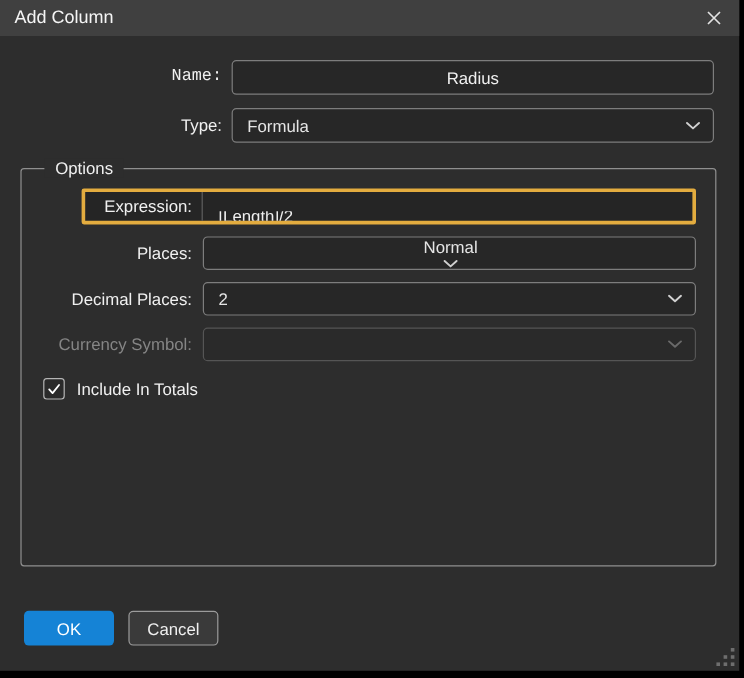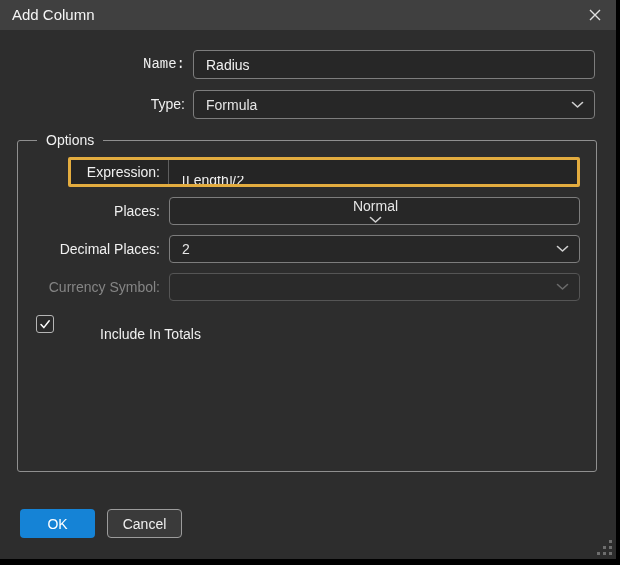--- a/index.html
+++ b/index.html
@@ -81,21 +81,21 @@
   <div class="titlebar">
     <span class="title">Add Column</span>
     <span class="close">
       <svg width="16" height="16" viewBox="0 0 16 16">
         <path d="M3 3 L13 13 M13 3 L3 13" stroke="#e2e2e2" stroke-width="1.4" fill="none"></path>
       </svg>
     </span>
   </div>
 
   <div class="lbl r" style="left:0; top:50px; width:185px; height:29px; line-height:29px;font-family:Liberation Mono, monospace;">Name:</div>
-  <input class="txt" style="left: 193px; top: 50px; width: 402px; height: 29px;" value="Radius">
+  <input class="txt" style="left: 193px; top: 50px; width: 402px; height: 29px; text-align: center;" value="Radius">
 
   <div class="lbl r" style="left:0; top:90px; width:185px; height:29px; line-height:29px;">Type:</div>
   <div class="combo" style="left:193px; top:90px; width:402px; height:29px;">
     <span class="val">Formula</span>
     <svg width="13" height="8" viewBox="0 0 13 8">
       <path d="M1.5 1.5 L6.5 6 L11.5 1.5" stroke="#d0d0d0" stroke-width="1.6" fill="none" stroke-linecap="round" stroke-linejoin="round"></path>
     </svg>
   </div>
 
   <div class="group">
@@ -129,20 +129,20 @@
       <svg width="13" height="8" viewBox="0 0 13 8">
         <path d="M1.5 1.5 L6.5 6 L11.5 1.5" stroke="#6a6a6a" stroke-width="1.6" fill="none" stroke-linecap="round" stroke-linejoin="round"></path>
       </svg>
     </div>
 
     <div class="chk">
       <svg width="12" height="11" viewBox="0 0 12 11">
         <path d="M2 5.5 L4.8 8.6 L10.2 1.8" stroke="#ffffff" stroke-width="1.5" fill="none" stroke-linecap="round" stroke-linejoin="round"></path>
       </svg>
     </div>
-    <div class="lbl" style="left:46px; top:184px; height:18px; line-height:18px;margin-left:36px;">Include In Totals</div>
+    <div class="lbl" style="left:46px; top:174px; height:18px; line-height:18px;">Include In Totals</div>
   </div>
 
   <div class="btn btn-ok">OK</div>
   <div class="btn btn-cancel">Cancel</div>
 
   <div class="grip"></div>
 </div>
 
 </body></html>

